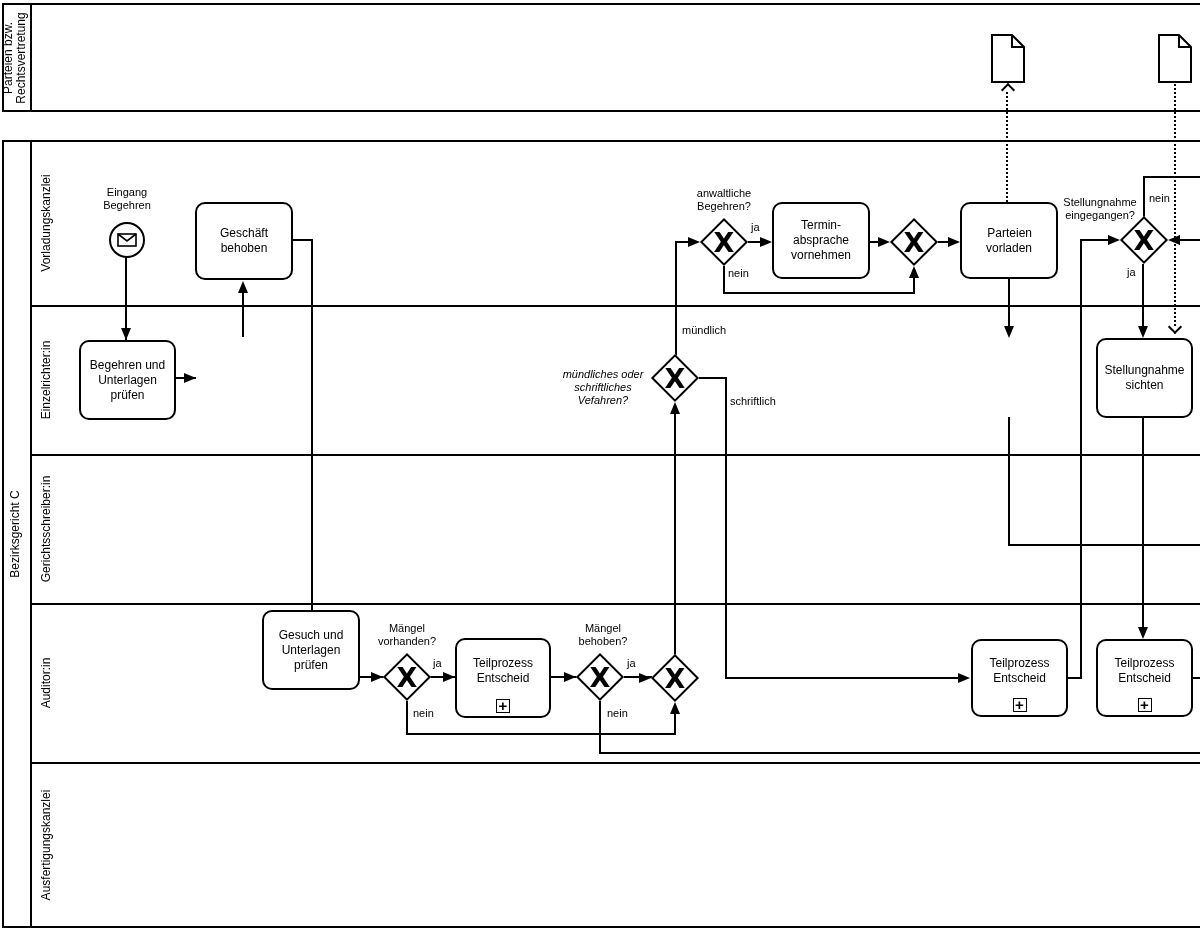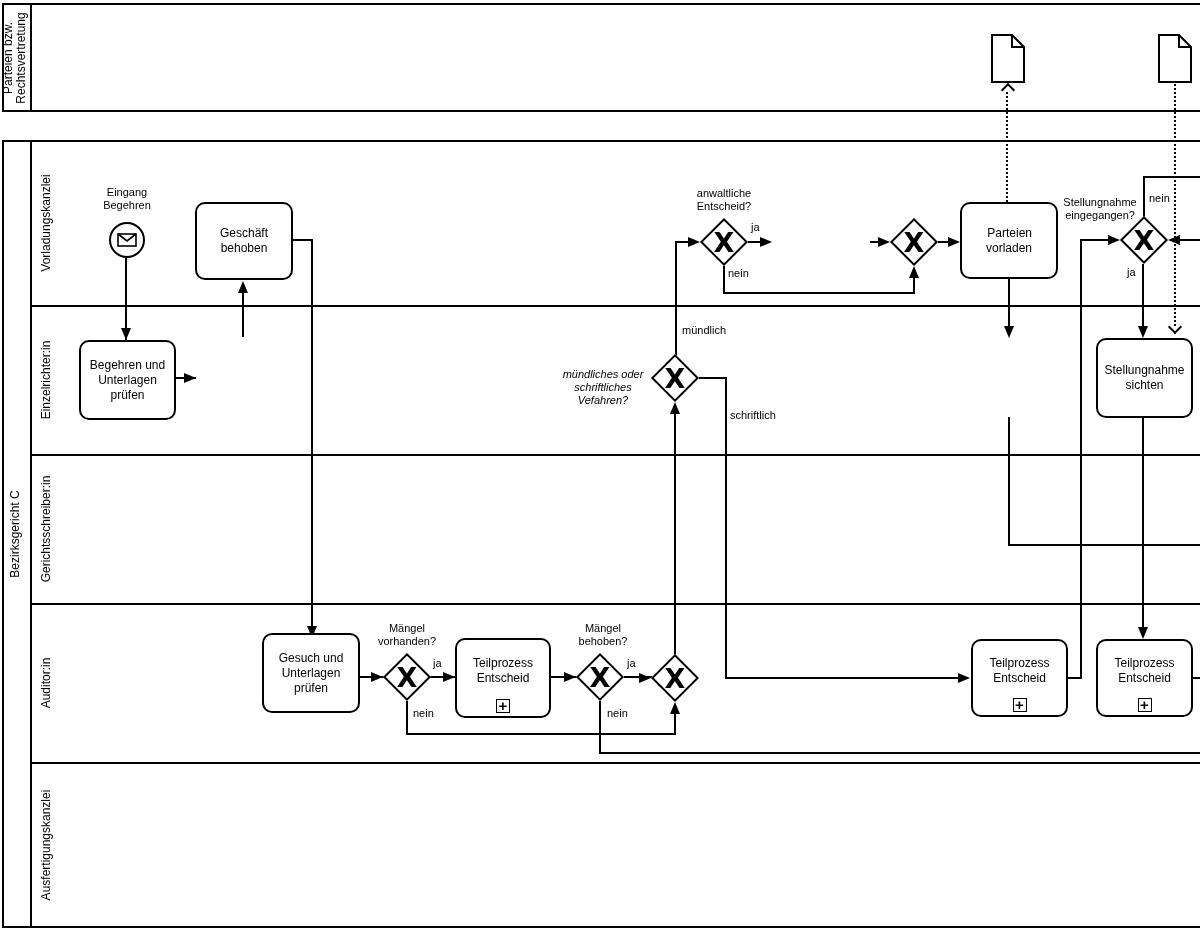--- a/index.html
+++ b/index.html
@@ -149,28 +149,32 @@
     </span>
   </div>
 
   <div class="task" style="left:195px;top:202px;width:98px;height:78px;">
     <span>Geschäft
 behoben</span></div>
   <div class="task" style="left:79px;top:340px;width:97px;height:80px;justify-content:center;">
     <span>Begehren und
 Unterlagen
 prüfen</span></div>
-  <div class="task" style="left:262px;top:633px;width:98px;height:80px;">
+  <div class="task" style="left:262px;top:610px;width:98px;height:80px;">
     <span>Gesuch und
 Unterlagen
 prüfen</span></div>
   <div class="task" style="left:455px;top:638px;width:96px;height:80px;padding-bottom:14px;">
     <span>Teilprozess
 Entscheid</span>
     <span class="plus">+</span></div>
+  <div class="task" style="left:772px;top:202px;width:98px;height:77px;">
+    <span>Termin-
+absprache
+vornehmen</span></div>
   <div class="task" style="left:960px;top:202px;width:98px;height:77px;text-align:right;">
     <span>Parteien
 vorladen</span></div>
   <div class="task" style="left:1096px;top:338px;width:97px;height:80px;">
     <span>Stellungnahme
 sichten</span></div>
   <div class="task" style="left:971px;top:639px;width:97px;height:78px;padding-bottom:14px;">
     <span>Teilprozess
 Entscheid</span>
     <span class="plus">+</span></div>
@@ -195,28 +199,28 @@
   <div class="gwx" style="left:1120px;top:216px;">X</div>
 
   <div class="lbl" style="left:371px;top:622px;width:72px;">Mängel
 vorhanden?</div>
   <div class="lbl" style="left:567px;top:622px;width:72px;">Mängel
 behoben?</div>
   <div class="lbl" style="left:558px;top:368px;width:90px;font-style:italic;">mündliches oder
 schriftliches
 Vefahren?</div>
   <div class="lbl" style="left:690px;top:187px;width:68px;">anwaltliche
-Entscheid?</div>
+Begehren?</div>
   <div class="lbl" style="left:1060px;top:196px;width:80px;">Stellungnahme
 eingegangen?</div>
 
   <div class="lbl left" style="left:433px;top:657px;">ja</div>
   <div class="lbl left" style="left:413px;top:707px;">nein</div>
   <div class="lbl left" style="left:627px;top:657px;">ja</div>
   <div class="lbl left" style="left:607px;top:707px;">nein</div>
   <div class="lbl left" style="left:682px;top:324px;">mündlich</div>
-  <div class="lbl left" style="left:730px;top:409px;">schriftlich</div>
+  <div class="lbl left" style="left:730px;top:395px;">schriftlich</div>
   <div class="lbl left" style="left:751px;top:221px;">ja</div>
   <div class="lbl left" style="left:728px;top:267px;">nein</div>
   <div class="lbl left" style="left:1127px;top:266px;">ja</div>
   <div class="lbl left" style="left:1149px;top:192px;">nein</div>
 
 </div>
 
 </body></html>

